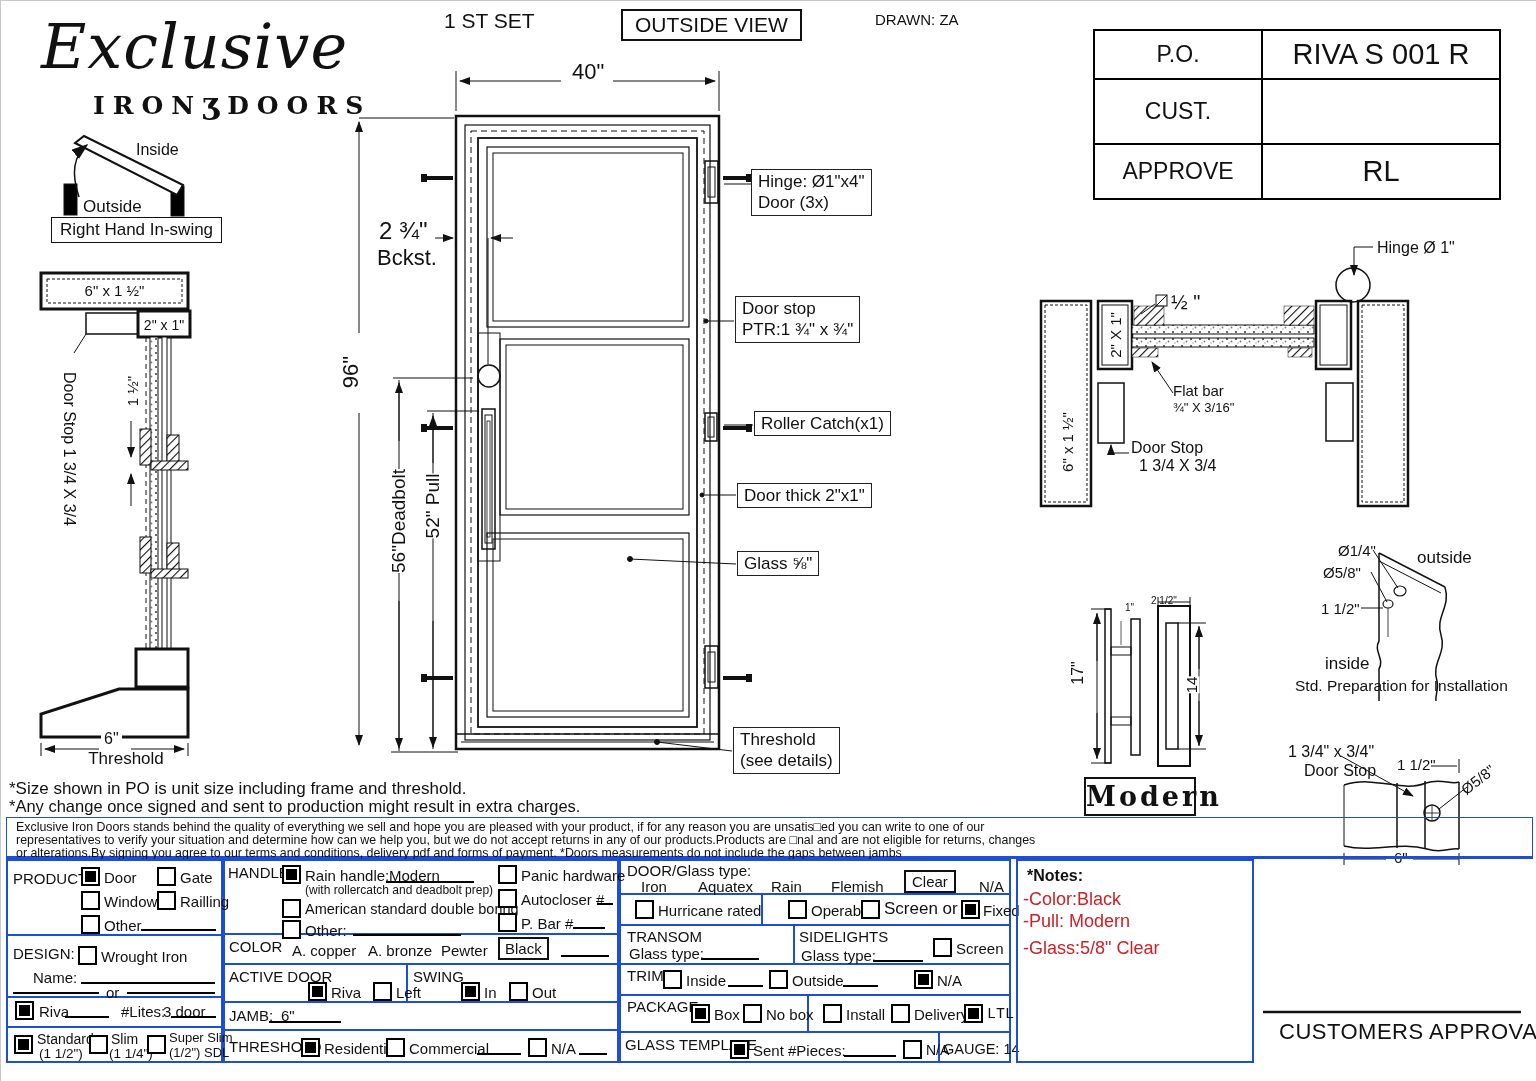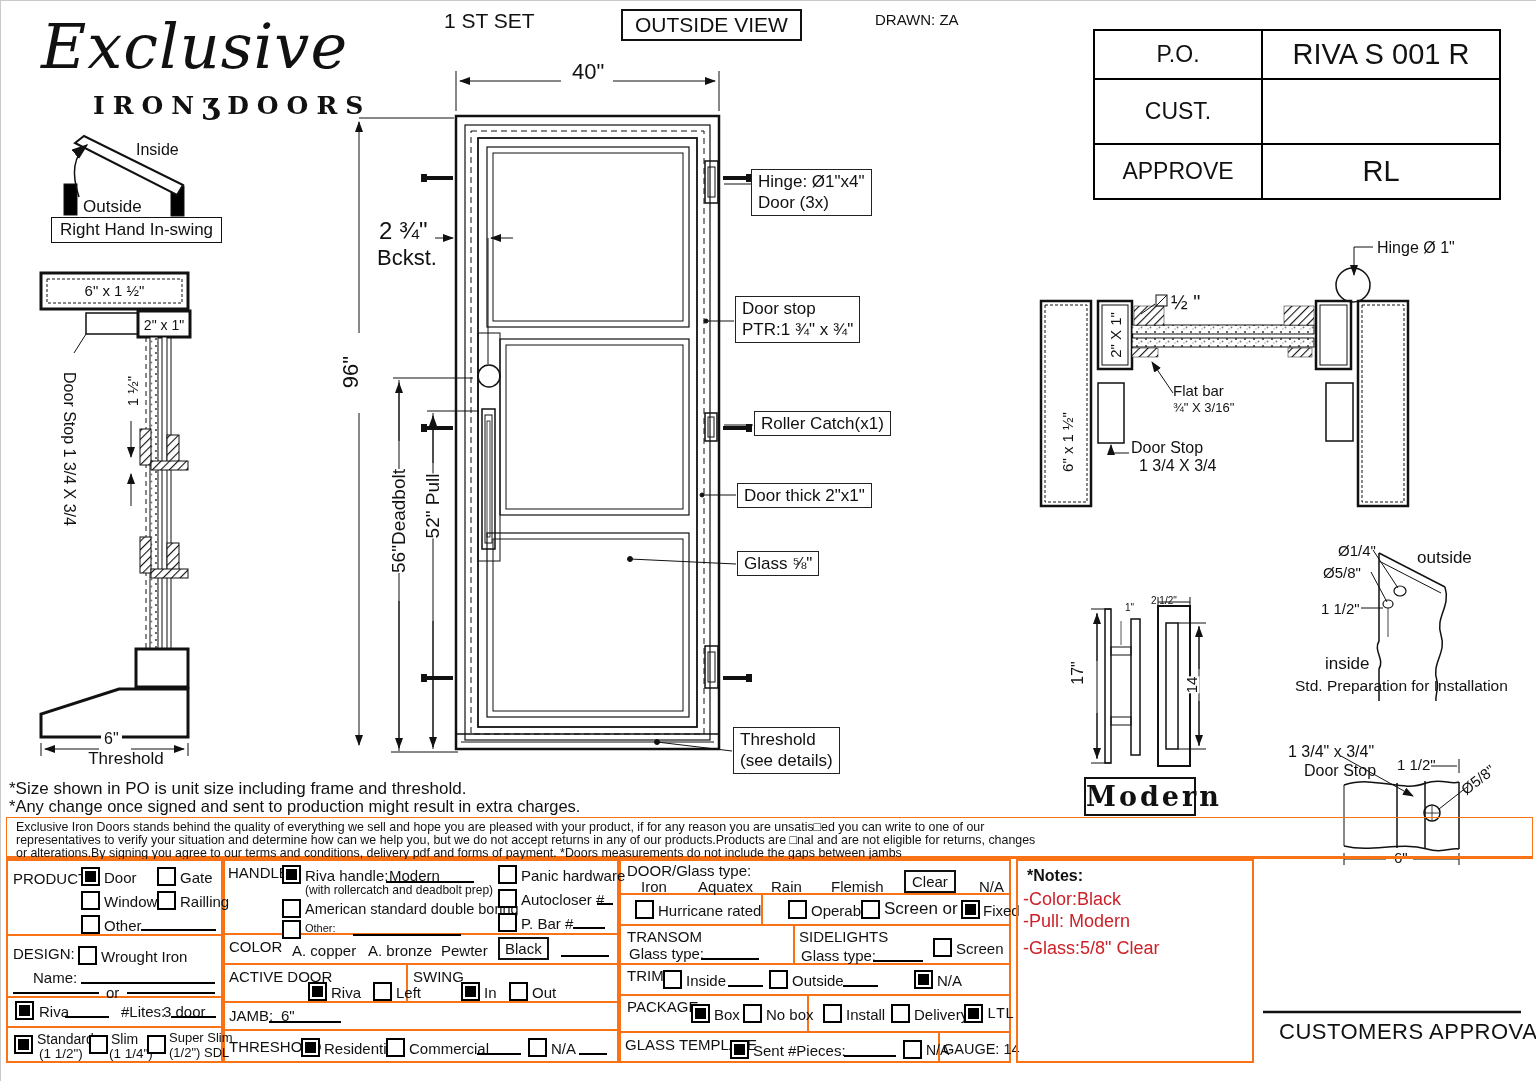--- a/index.html
+++ b/index.html
@@ -7,21 +7,21 @@
         font-family:"Liberation Sans",sans-serif;color:#111;overflow:hidden;}
   .lbl{position:absolute;white-space:nowrap;line-height:1.15;}
   .vl{position:absolute;white-space:nowrap;transform:translate(-50%,-50%) rotate(-90deg);}
   .vl90{position:absolute;white-space:nowrap;transform:translate(-50%,-50%) rotate(90deg);}
   .ctr{text-align:center;}
   .bx{position:absolute;border:2px solid #111;background:#fff;white-space:nowrap;}
   .co{position:absolute;border:1.5px solid #222;background:#fff;padding:1px 6px;font-size:17px;white-space:nowrap;line-height:1.25;}
   .cb{position:absolute;width:15px;height:15px;border:2px solid #000;background:#fff;}
   .cb.on::after{content:'';position:absolute;left:2px;top:2px;right:2px;bottom:2px;background:#000;}
   .ul{position:absolute;height:2px;background:#000;}
-  .cell{position:absolute;border:2px solid #f97316;box-sizing:border-box;background:transparent;}
+  .cell{position:absolute;border:2px solid #1d4ed8;box-sizing:border-box;background:transparent;}
   .red{color:#cc2128;}
   svg{position:absolute;left:0;top:0;}
   .logo-script{font-family:"DejaVu Serif",serif;font-style:italic;font-weight:500;font-size:62px;letter-spacing:1px;}
   .logo-sub{font-family:"DejaVu Serif",serif;font-size:25px;letter-spacing:8px;font-weight:bold;}
   .serifbox{font-family:"DejaVu Serif",serif;font-weight:bold;font-size:27px;letter-spacing:3px;}
   .potable{position:absolute;left:1092px;top:28px;width:404px;border:2px solid #000;}
   .potable .row{display:flex;border-top:2px solid #000;}
   .potable .row:first-child{border-top:none;}
   .potable .lc{width:166px;border-right:2px solid #000;display:flex;align-items:center;justify-content:center;font-size:23px;}
   .potable .vc{flex:1;display:flex;align-items:center;justify-content:center;font-size:29px;}
@@ -381,28 +381,28 @@
   <div class="lbl" style="left:38px;top:1045px;font-size:13.5px;">(1 1/2")</div>
   <span class="cb" style="left:88px;top:1034px;"></span>
   <div class="lbl" style="left:110px;top:1030px;font-size:14px;">Slim</div>
   <div class="lbl" style="left:108px;top:1045px;font-size:13.5px;">(1 1/4")</div>
   <span class="cb" style="left:146px;top:1034px;"></span>
   <div class="lbl" style="left:168px;top:1030px;font-size:13px;">Super Slim</div>
   <div class="lbl" style="left:168px;top:1045px;font-size:13px;">(1/2") SDL</div>
 
   <div class="lbl" style="left:227px;top:863px;font-size:15px;">HANDLE</div>
   <span class="cb on" style="left:281px;top:864px;"></span>
-  <div class="lbl" style="left:304px;top:866px;font-size:15px;">Riva handle:</div>
+  <div class="lbl" style="left:304px;top:866px;font-size:15px;">Rain handle:</div>
   <div class="lbl" style="left:388px;top:866px;font-size:15px;">Modern</div>
   <span class="ul" style="left:385px;top:880px;width:88px;"></span>
   <div class="lbl" style="left:304px;top:883px;font-size:12px;">(with rollercatch and deadbolt prep)</div>
   <span class="cb" style="left:281px;top:898px;"></span>
   <div class="lbl" style="left:304px;top:900px;font-size:14.5px;">American standard double boring</div>
   <span class="cb" style="left:281px;top:919px;"></span>
-  <div class="lbl" style="left:304px;top:921px;font-size:11px;">Other:</div>
+  <div class="lbl" style="left:304px;top:921px;font-size:15px;">Other:</div>
   <span class="ul" style="left:352px;top:933px;width:108px;"></span>
   <span class="cb" style="left:497px;top:864px;"></span>
   <div class="lbl" style="left:520px;top:866px;font-size:15px;">Panic hardware</div>
   <span class="cb" style="left:497px;top:888px;"></span>
   <div class="lbl" style="left:520px;top:890px;font-size:15px;">Autocloser #</div>
   <span class="ul" style="left:596px;top:902px;width:16px;"></span>
   <span class="cb" style="left:497px;top:912px;"></span>
   <div class="lbl" style="left:520px;top:914px;font-size:15px;">P. Bar #</div>
   <span class="ul" style="left:572px;top:926px;width:32px;"></span>
 

